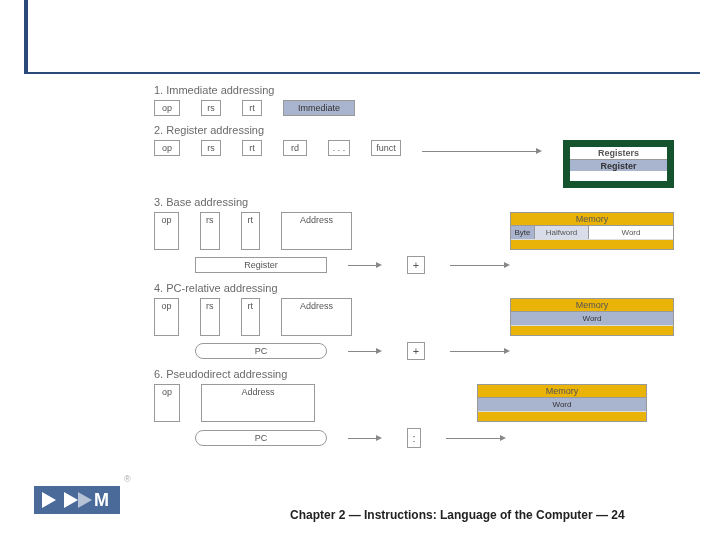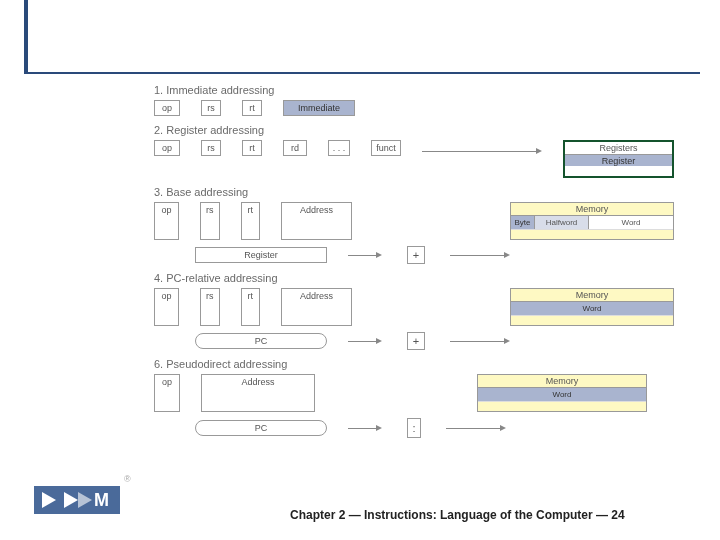--- a/index.html
+++ b/index.html
@@ -14,24 +14,24 @@
   .row { display: flex; align-items: stretch; gap: 21px; }
   .cell { border: 1px solid #999; font-size: 9px; color: #555; text-align: center; padding: 2px 0; background: #fff; }
   .op { width: 26px; } .rs { width: 20px; } .rt { width: 20px; } .rd { width: 24px; }
   .dots { width: 22px; } .funct { width: 30px; }
   .imm { width: 72px; background: #a9b4cf; color: #333; }
   .addr { width: 74px; background: #fff; }
   .arrow { display: flex; align-items: center; }
   .arrow-line { height: 1px; background: #888; }
   .arrow-head { width: 0; height: 0; border-top: 3px solid transparent; border-bottom: 3px solid transparent; border-left: 6px solid #888; }
   .plusbox { width: 18px; height: 18px; border: 1px solid #999; display: flex; align-items: center; justify-content: center; font-size: 11px; color: #555; margin: 0 4px; }
-  .regbox { border: 2px solid #14532d; background: #fff; }
+  .regbox { border: 7px solid #14532d; background: #fff; font-weight: bold; }
   .reglabel { font-size: 9px; color: #555; text-align: center; padding: 1px 0; }
   .regstrip { height: 12px; background: #a9b4cf; border-top: 1px solid #999; display:flex; align-items:center; justify-content:center; font-size:9px; color:#333; }
-  .membox { border: 1px solid #999; background: #fef9c3; width: 170px; }
+  .membox { border: 1px solid #999; background: #eab308; width: 170px; }
   .memlabel { font-size: 9px; color: #555; text-align: center; padding: 1px 0; }
   .memrow { display: flex; height: 14px; border-top: 1px solid #999; }
   .m-byte { width: 24px; background: #a9b4cf; border-right: 1px solid #999; font-size:8px; text-align:center; color:#333; line-height:14px;}
   .m-half { width: 54px; background: #d8dde9; border-right: 1px solid #999; font-size:8px; text-align:center; color:#555; line-height:14px;}
   .m-word { flex: 1; background: #fff; font-size:8px; text-align:center; color:#555; line-height:14px;}
   .m-word-full { flex:1; background:#a9b4cf; font-size:8px; text-align:center; color:#333; line-height:14px;}
   .mempad { height: 10px; border-top: 1px solid #ddd; }
   .wide-reg { width: 132px; }
   .pc { width: 132px; border-radius: 8px; }
   .concat { width: 14px; height: 20px; border:1px solid #999; display:flex; align-items:center; justify-content:center; font-size:11px; color:#555; margin:0 4px;}

